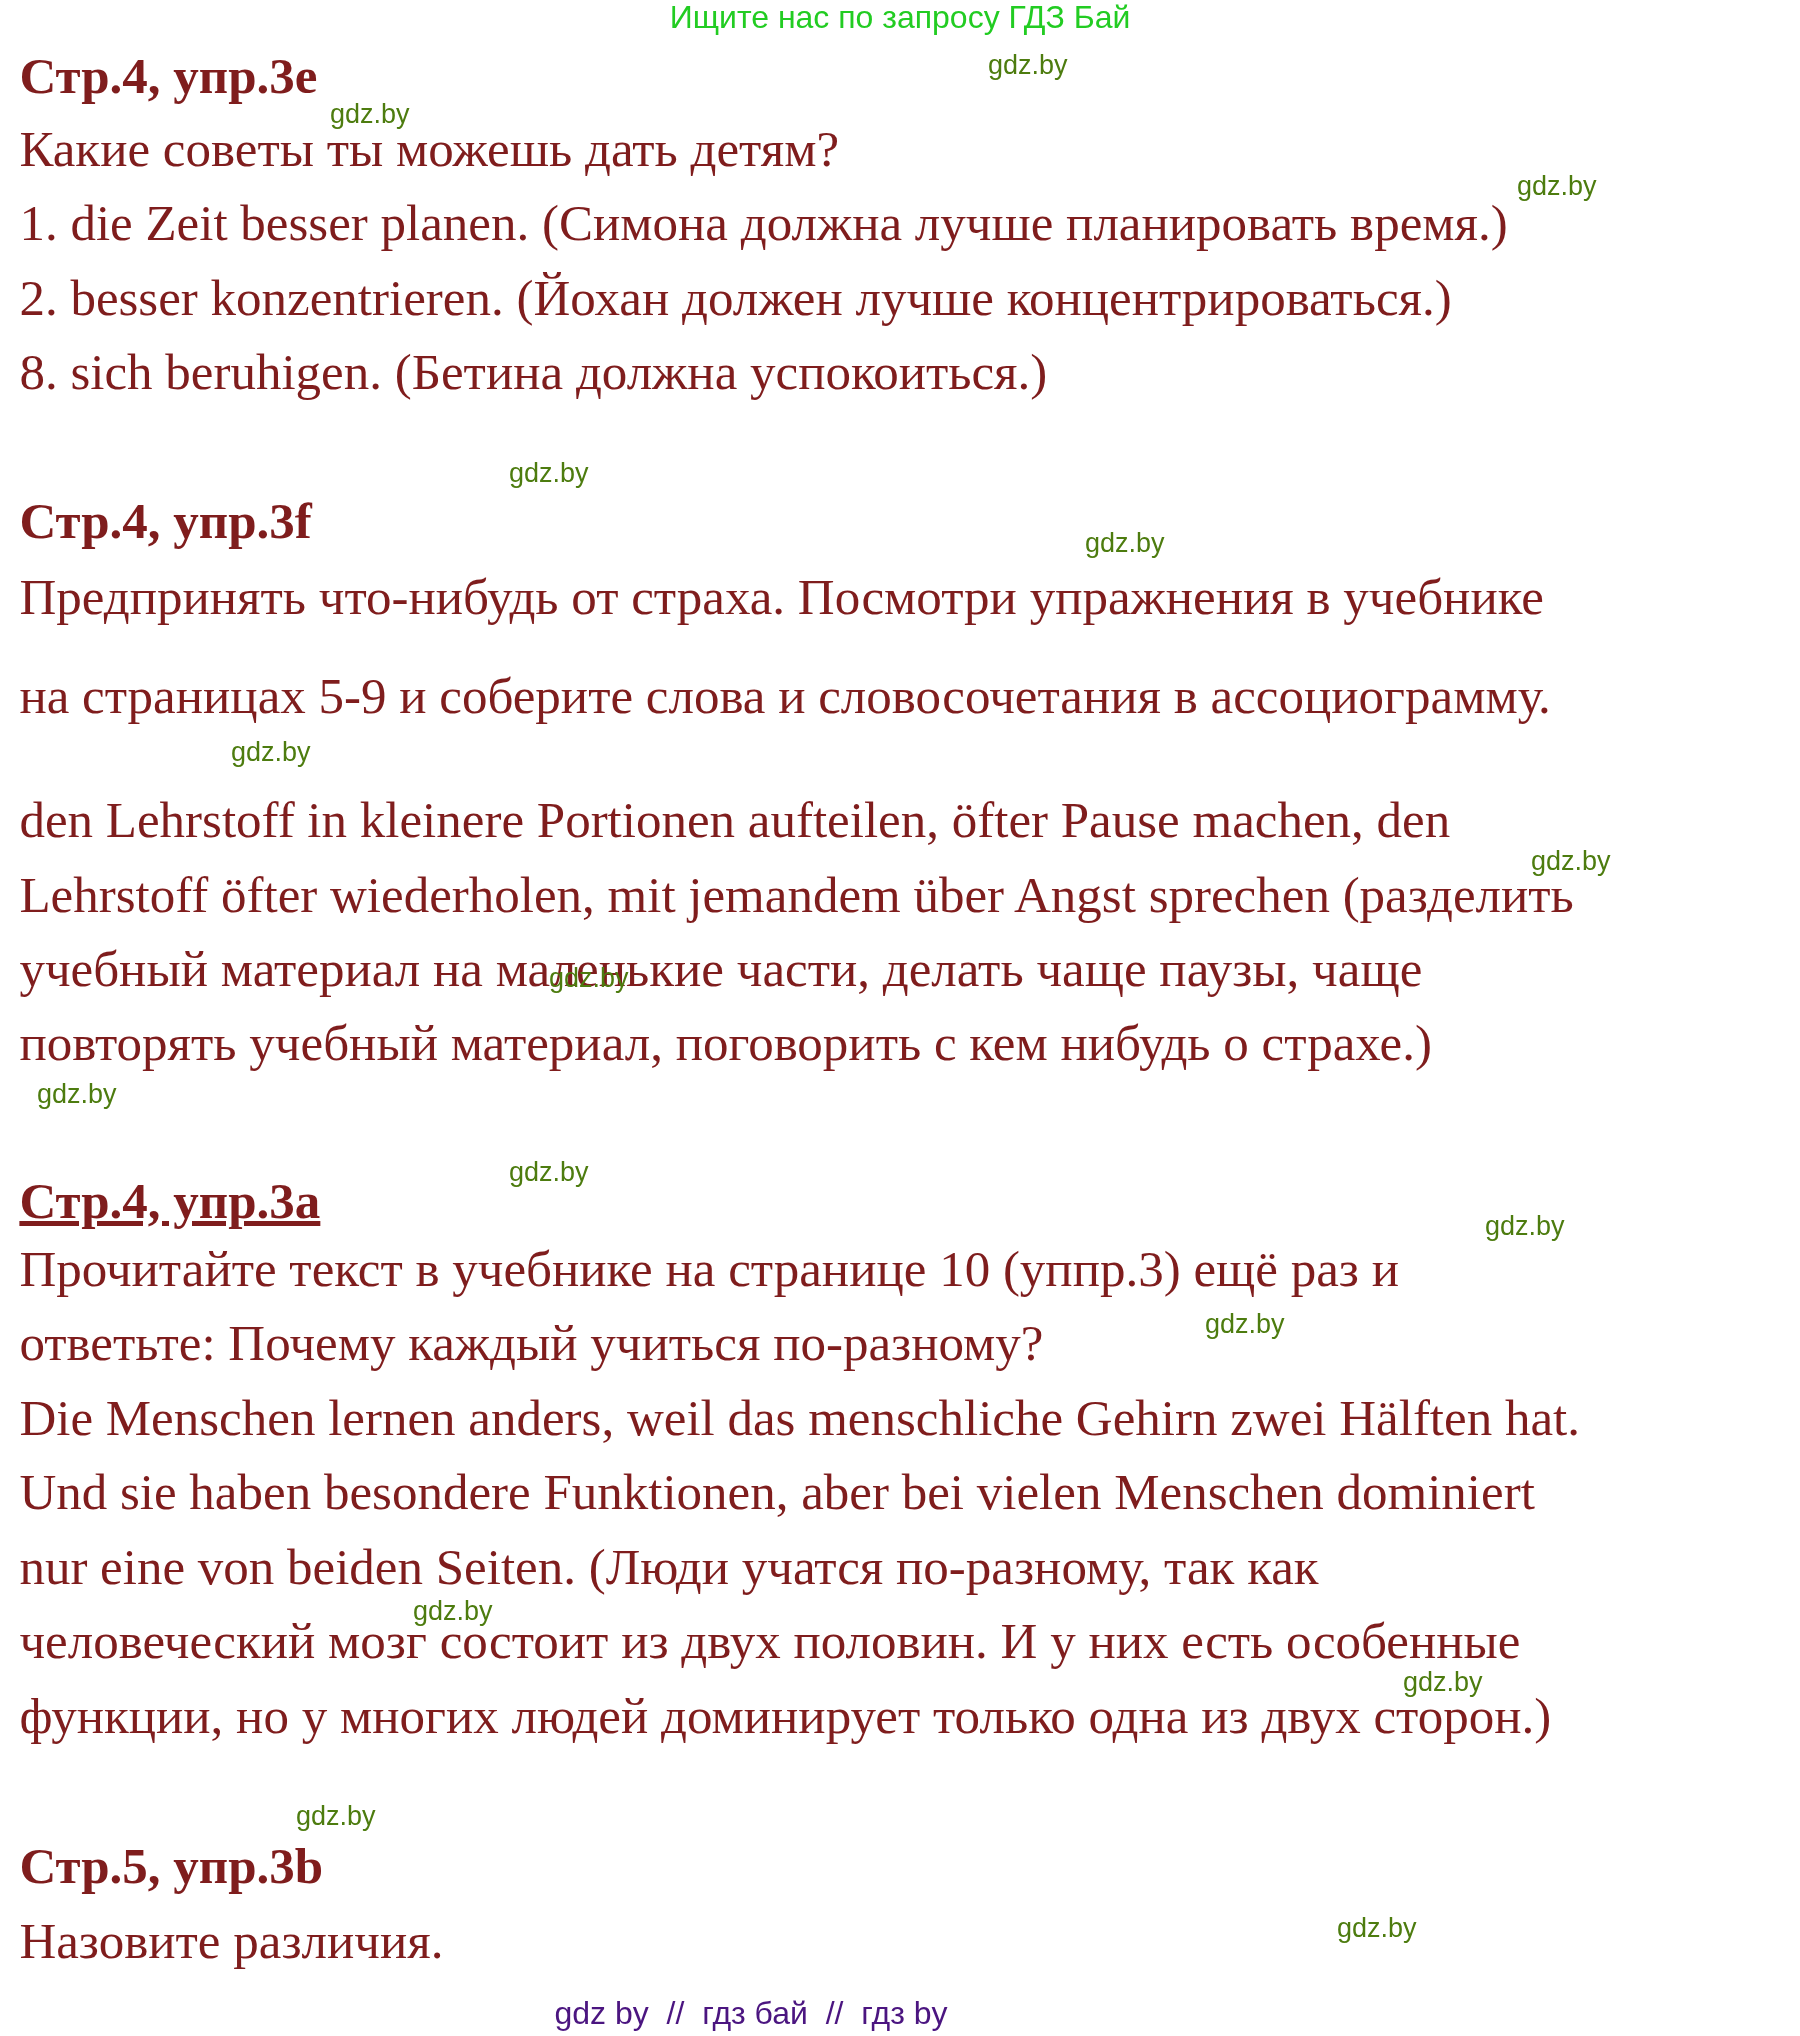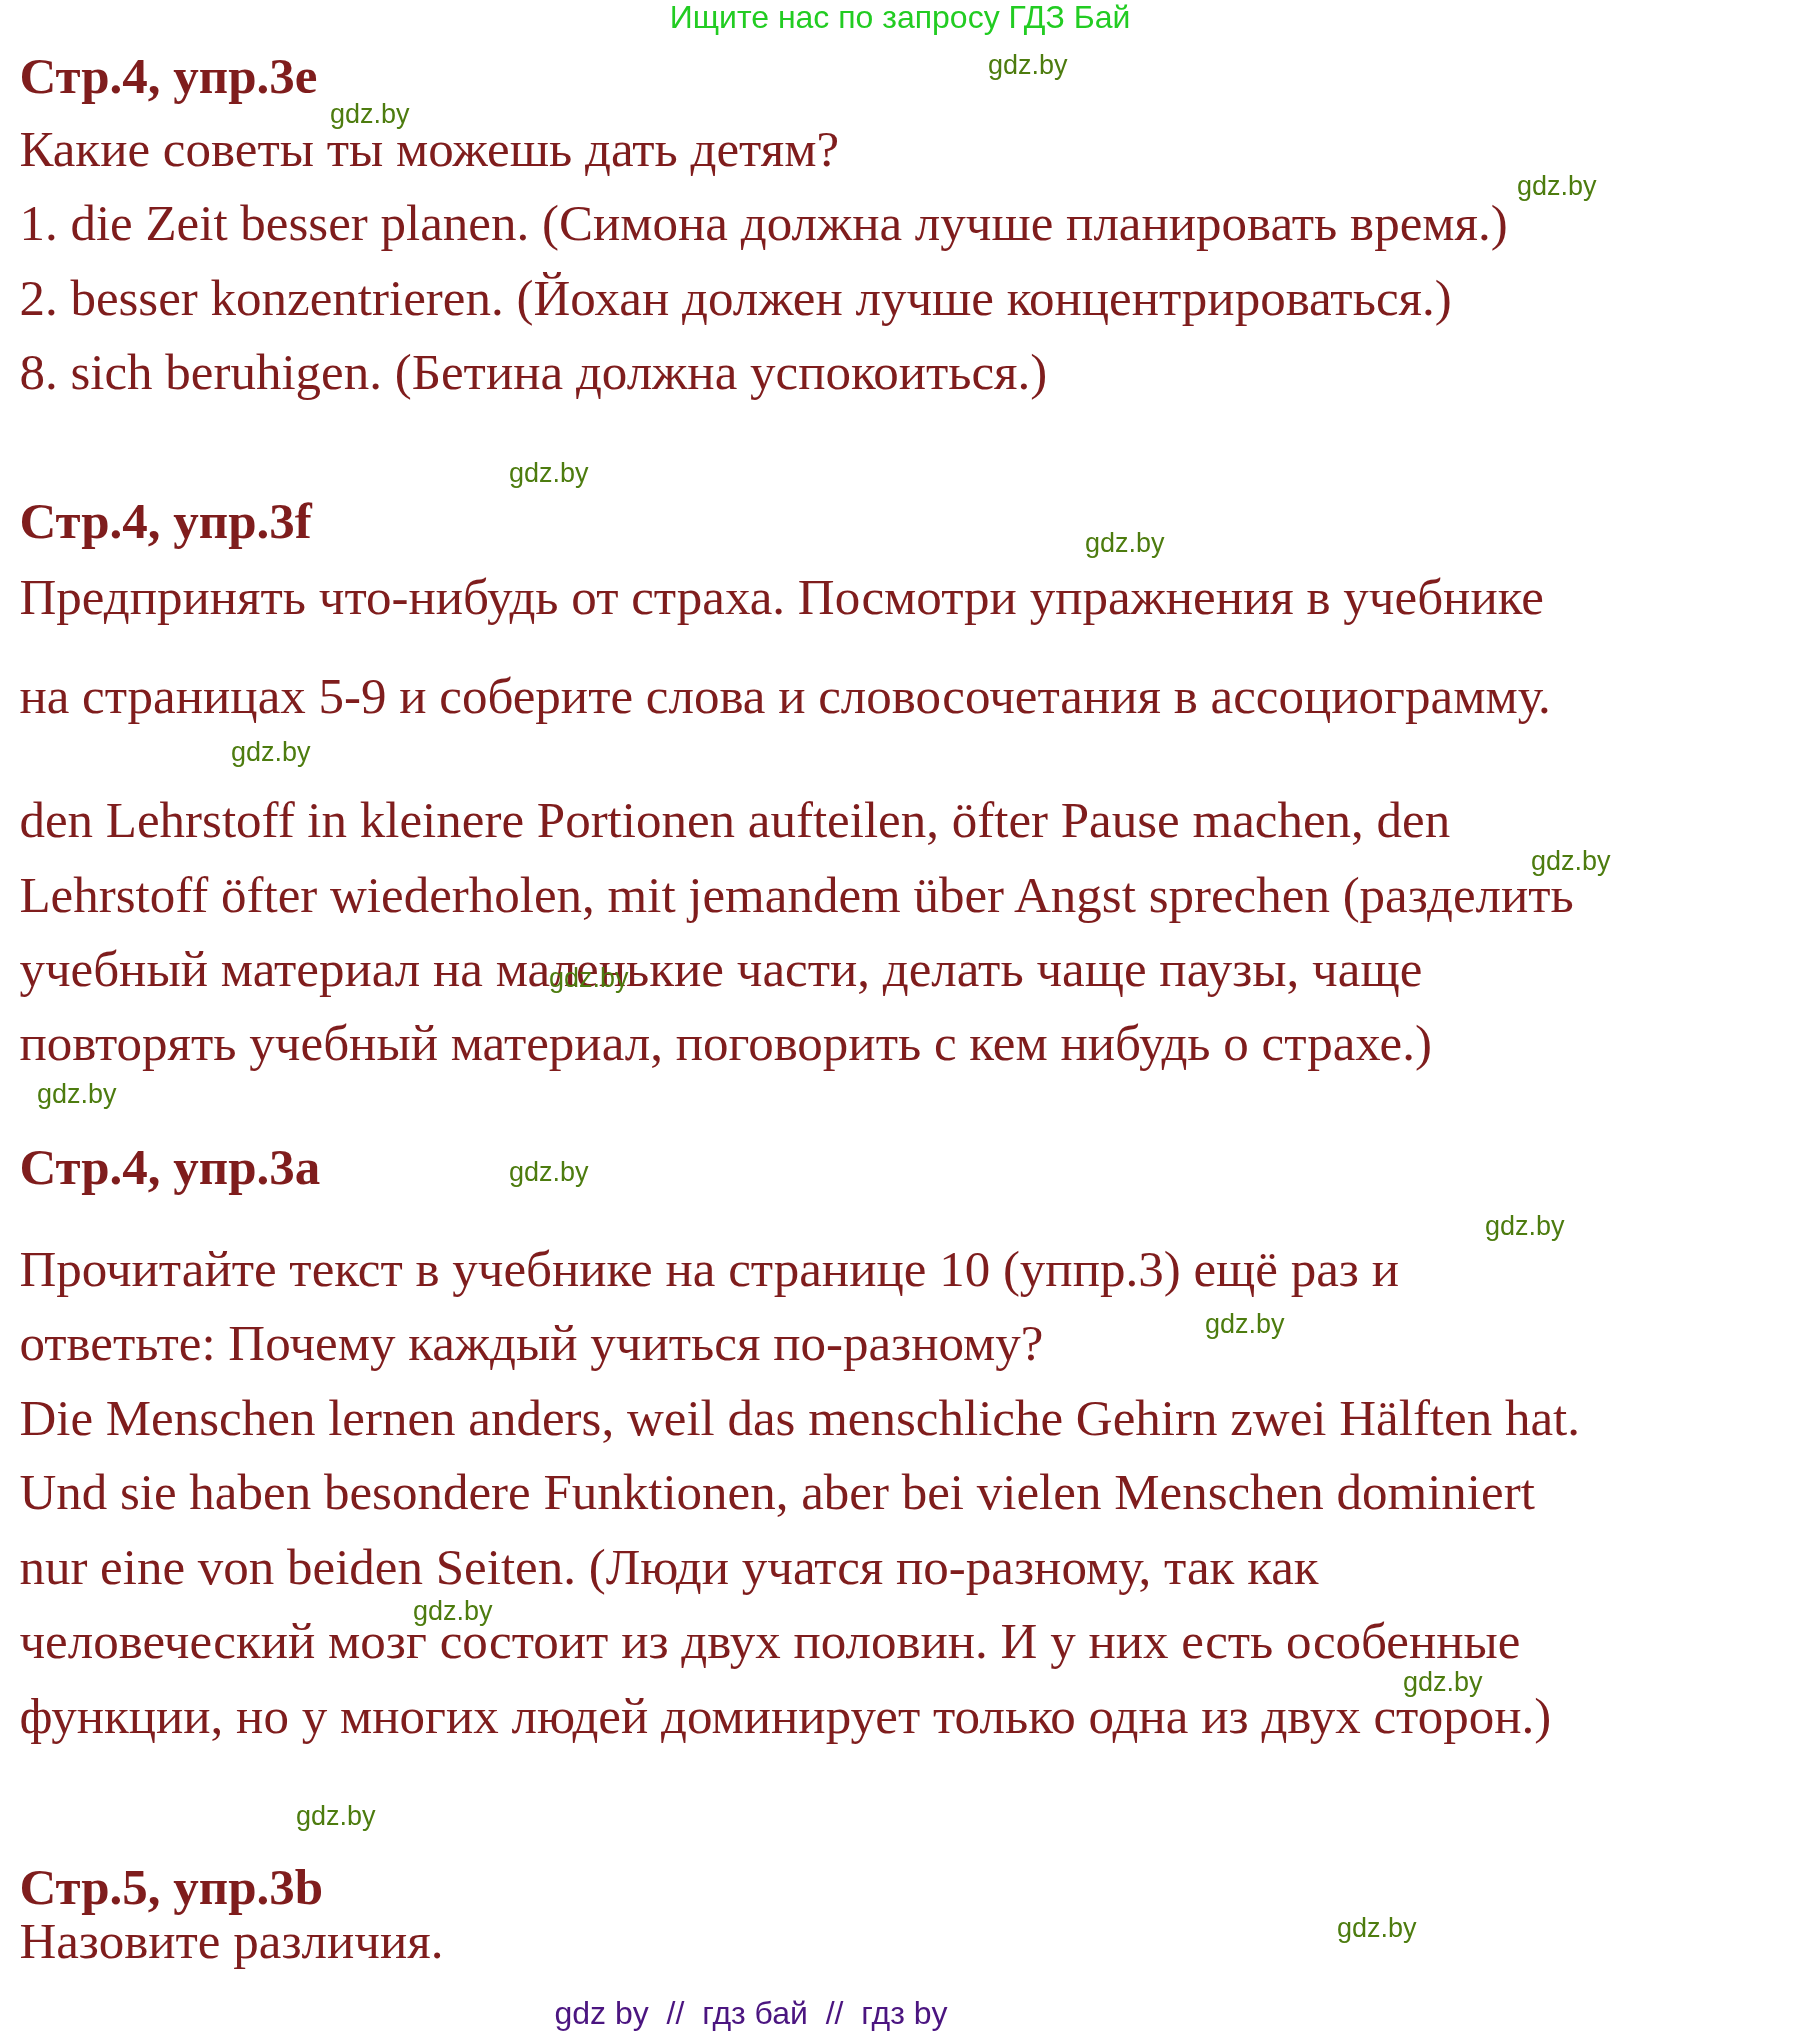--- a/index.html
+++ b/index.html
@@ -26,30 +26,30 @@
 <div class="t" style="top:343px;">8. sich beruhigen. (Бетина должна успокоиться.)</div>
 
 <div class="t h" style="top:492px;">Стр.4, упр.3f</div>
 <div class="t" style="top:568px;">Предпринять что-нибудь от страха. Посмотри упражнения в учебнике</div>
 <div class="t" style="top:667px;">на страницах 5-9 и соберите слова и словосочетания в ассоциограмму.</div>
 <div class="t" style="top:791px;">den Lehrstoff in kleinere Portionen aufteilen, öfter Pause machen, den</div>
 <div class="t" style="top:866px;">Lehrstoff öfter wiederholen, mit jemandem über Angst sprechen (разделить</div>
 <div class="t" style="top:940px;">учебный материал на маленькие части, делать чаще паузы, чаще</div>
 <div class="t" style="top:1014px;">повторять учебный материал, поговорить с кем нибудь о страхе.)</div>
 
-<div class="t h" style="top:1138px;">Стр.4, упр.3a</div>
+<div class="t h" style="top:1172px;text-decoration:underline;">Стр.4, упр.3a</div>
 <div class="t" style="top:1240px;">Прочитайте текст в учебнике на странице 10 (уппр.3) ещё раз и</div>
 <div class="t" style="top:1314px;">ответьте: Почему каждый учиться по-разному?</div>
 <div class="t" style="top:1389px;">Die Menschen lernen anders, weil das menschliche Gehirn zwei Hälften hat.</div>
 <div class="t" style="top:1463px;">Und sie haben besondere Funktionen, aber bei vielen Menschen dominiert</div>
 <div class="t" style="top:1538px;">nur eine von beiden Seiten. (Люди учатся по-разному, так как</div>
 <div class="t" style="top:1612px;">человеческий мозг состоит из двух половин. И у них есть особенные</div>
 <div class="t" style="top:1687px;">функции, но у многих людей доминирует только одна из двух сторон.)</div>
 
-<div class="t h" style="top:1837px;margin-top:21px;">Стр.5, упр.3b</div>
+<div class="t h" style="top:1837px;">Стр.5, упр.3b</div>
 <div class="t" style="top:1912px;">Назовите различия.</div>
 
 <div class="wm" style="left:988px;top:50px;">gdz.by</div>
 <div class="wm" style="left:330px;top:99px;">gdz.by</div>
 <div class="wm" style="left:1517px;top:171px;">gdz.by</div>
 <div class="wm" style="left:509px;top:458px;">gdz.by</div>
 <div class="wm" style="left:1085px;top:528px;">gdz.by</div>
 <div class="wm" style="left:231px;top:737px;">gdz.by</div>
 <div class="wm" style="left:1531px;top:846px;">gdz.by</div>
 <div class="wm" style="left:549px;top:963px;">gdz.by</div>

